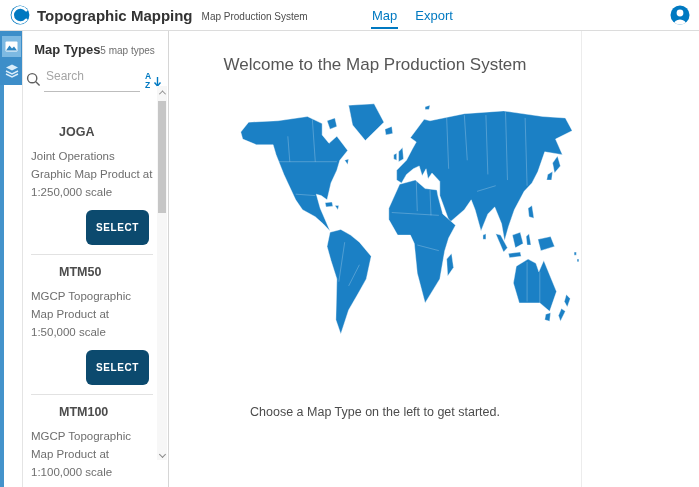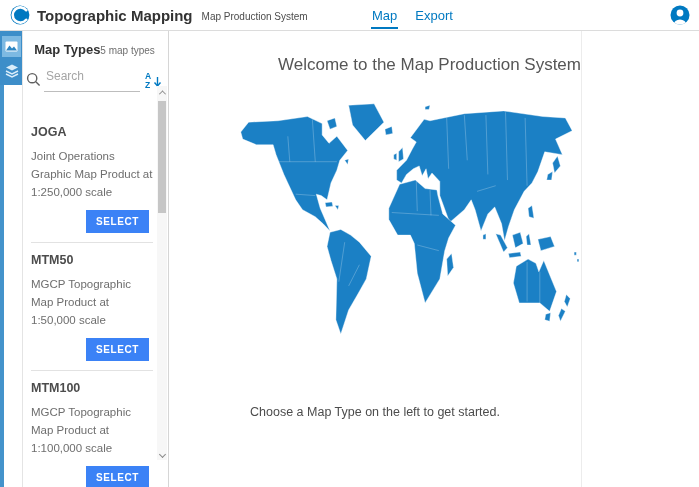--- a/index.html
+++ b/index.html
@@ -58,45 +58,45 @@
     flex: 1 1 auto; min-width: 0; border: none; outline: none;
     border-bottom: 1px solid #bdbdbd; font-size: 12px; padding: 2px 0 8px 2px;
     color: #333; background: transparent; font-family: "Liberation Sans", sans-serif;
   }
   .search-input::placeholder { color: #a5a5a5; }
   .sort-btn { flex: 0 0 auto; margin-left: 5px; cursor: pointer; }
 
   .map-type-list { position: absolute; top: 84px; left: 8px; right: 15px; bottom: 0; overflow: hidden; }
   .map-type-item { padding: 10px 0 9px 0; }
   .map-type-item + .map-type-item { border-top: 1px solid #e2e2e2; }
-  .item-name { font-size: 12.5px; font-weight: bold; color: #4c4c4c; }
+  .item-name { font-size: 12.5px; font-weight: bold; color: #4c4c4c; margin-left: 28px; }
   .item-desc { font-size: 11.5px; color: #6e6e6e; line-height: 18px; margin-top: 8px; max-width: 126px; }
   .select-btn {
     display: block; margin: 9px 4px 0 auto;
-    background: #3b82f6; color: #fff; border: none; border-radius: 0;
+    background: #0c4a6e; color: #fff; border: none; border-radius: 6px;
     font-size: 10px; font-weight: bold; letter-spacing: 0.6px;
-    padding: 6px 10px; cursor: pointer; font-family: "Liberation Sans", sans-serif;
+    padding: 12px 10px; cursor: pointer; font-family: "Liberation Sans", sans-serif;
   }
 
   
   .scrollbar { position: absolute; top: 55px; right: 1px; width: 10px; height: 374px; background: #f7f7f7; }
   .sb-arrow { position: absolute; left: 0; width: 10px; height: 12px; display: flex; align-items: center; justify-content: center; cursor: pointer; }
   .sb-arrow.up { top: 0; }
   .sb-arrow.down { bottom: 0; }
   .chev { width: 5px; height: 5px; border-right: 1.4px solid #8a8a8a; border-bottom: 1.4px solid #8a8a8a; }
   .chev.up { transform: rotate(-135deg) translate(-1px,-1px); }
   .chev.down { transform: rotate(45deg); }
   .sb-thumb { position: absolute; left: 1px; top: 15px; width: 8px; height: 112px; background: #c6c6c6; cursor: grab; }
 
   
   .main { flex: 1 1 auto; position: relative; background: #fff; }
   .main-divider { position: absolute; left: 412px; top: 0; bottom: 0; width: 1px; background: #ececec; }
   .welcome {
     position: absolute; top: 24px; left: 0; width: 412px;
-    text-align: right; font-size: 17px; color: #565656;
+    text-align: center; font-size: 17px; color: #565656;
   }
   .map-wrap { position: absolute; left: 60px; top: 70px; width: 353px; height: 240px; }
   .map-wrap svg { width: 100%; height: 100%; display: block; }
   .instruction {
     position: absolute; top: 374px; left: 0; width: 412px;
     text-align: center; font-size: 12.5px; color: #4c4c4c;
   }
 </style>
 </head>
 <body>

